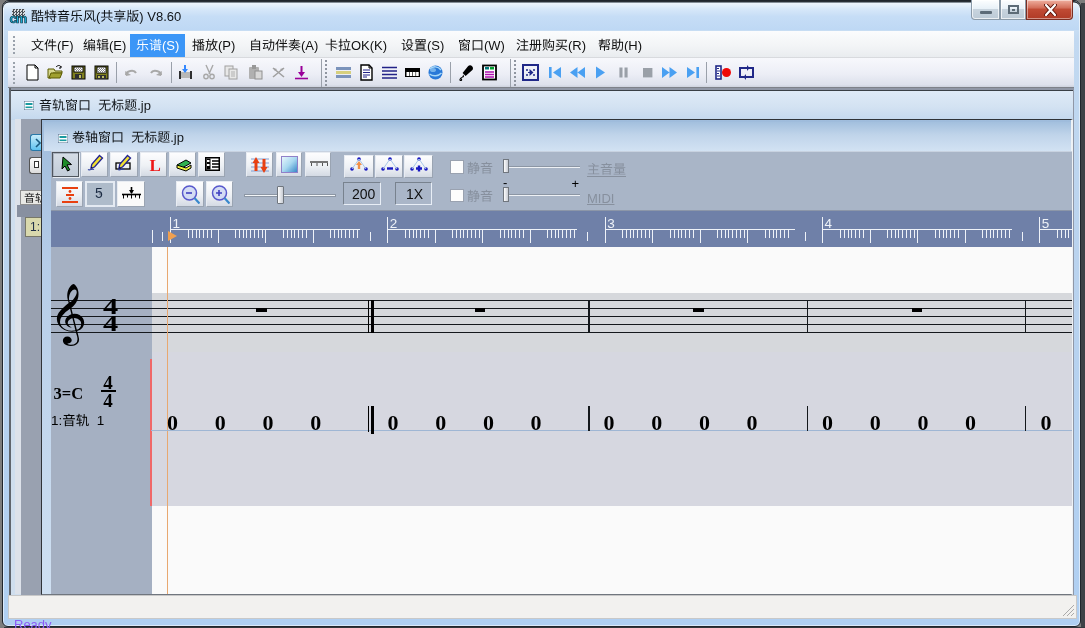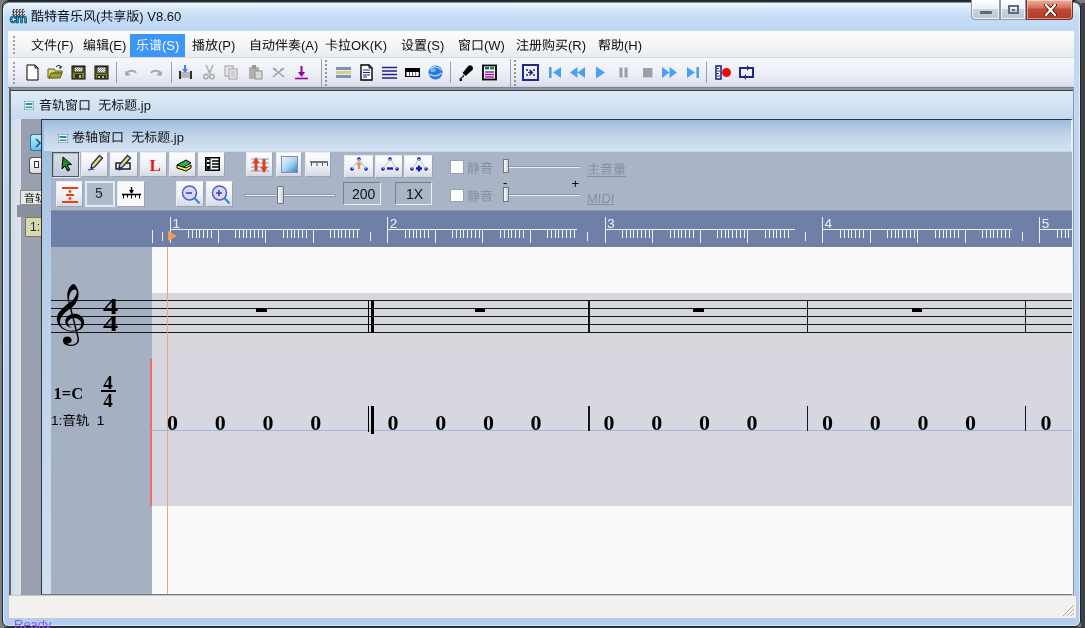--- a/index.html
+++ b/index.html
@@ -612,21 +612,21 @@
 <div class="a" style="left:479.6px;top:258.7px;font-family:'Liberation Serif';font-size:22px;font-weight:bold;color:#000">0</div>
 <div class="a" style="left:552.5px;top:258.7px;font-family:'Liberation Serif';font-size:22px;font-weight:bold;color:#000">0</div>
 <div class="a" style="left:600.2px;top:258.7px;font-family:'Liberation Serif';font-size:22px;font-weight:bold;color:#000">0</div>
 <div class="a" style="left:647.9px;top:258.7px;font-family:'Liberation Serif';font-size:22px;font-weight:bold;color:#000">0</div>
 <div class="a" style="left:695.6px;top:258.7px;font-family:'Liberation Serif';font-size:22px;font-weight:bold;color:#000">0</div>
 <div class="a" style="left:771.0px;top:258.7px;font-family:'Liberation Serif';font-size:22px;font-weight:bold;color:#000">0</div>
 <div class="a" style="left:818.7px;top:258.7px;font-family:'Liberation Serif';font-size:22px;font-weight:bold;color:#000">0</div>
 <div class="a" style="left:866.4px;top:258.7px;font-family:'Liberation Serif';font-size:22px;font-weight:bold;color:#000">0</div>
 <div class="a" style="left:914.1px;top:258.7px;font-family:'Liberation Serif';font-size:22px;font-weight:bold;color:#000">0</div>
 <div class="a" style="left:989.5px;top:258.7px;font-family:'Liberation Serif';font-size:22px;font-weight:bold;color:#000">0</div>
-<div class="a" style="left:2.5px;top:233.2px;font-family:'Liberation Serif';font-size:16.5px;font-weight:bold;color:#000">1=C</div>
+<div class="a" style="left:2.5px;top:233.2px;font-family:'Liberation Serif';font-size:16.5px;font-weight:bold;color:#000">3=C</div>
 <div class="a" style="left:52.2px;top:221.2px;font-family:'Liberation Serif';font-size:19px;font-weight:bold;color:#000">4</div>
 <div class="a" style="left:50.0px;top:239.3px;width:15.0px;height:1.3px;background:#000"></div>
 <div class="a" style="left:52.2px;top:238.5px;font-family:'Liberation Serif';font-size:19px;font-weight:bold;color:#000">4</div>
 <svg class="a" style="left:-0.5px;top:261.5px;overflow:visible" width="55" height="19" fill="#000000">
       <text x="0.00" y="12.22" font-family="Liberation Sans" font-size="13.5px">1:</text>
       <use href="#u97f3" transform="translate(11.26 12.22) scale(0.013500 -0.013500)"></use>
       <use href="#u8f68" transform="translate(24.76 12.22) scale(0.013500 -0.013500)"></use>
       <text x="45.76" y="12.22" font-family="Liberation Sans" font-size="13.5px">1</text>
     </svg>
 </div>

